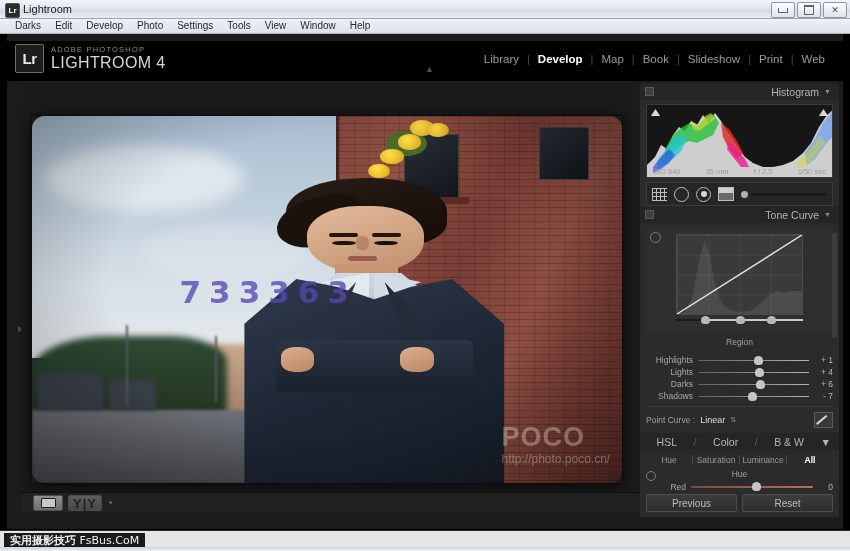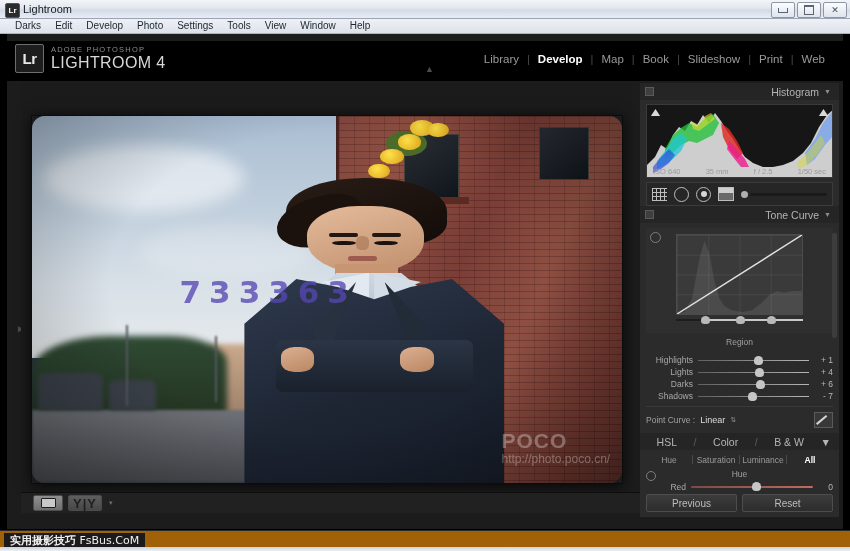--- a/index.html
+++ b/index.html
@@ -118,21 +118,21 @@
   .hand.l{left:14%;}
   .hand.r{left:60%;}
 
   .vig{position:absolute;inset:0;pointer-events:none;
     background:radial-gradient(ellipse at 50% 45%,rgba(0,0,0,0) 52%,rgba(0,0,0,.34) 100%);}
 
   
   .wm-num{position:absolute;left:25%;top:43%;font-size:31px;font-weight:bold;letter-spacing:8px;
     color:rgba(86,70,178,.78);font-family:"DejaVu Sans",sans-serif;}
   .wm-poco{position:absolute;right:2%;bottom:5%;text-align:left;opacity:.30;line-height:1;}
-  .wm-poco .p1{font-size:21px;font-weight:bold;color:#fff;letter-spacing:1px;}
+  .wm-poco .p1{font-size:27px;font-weight:bold;color:#fff;letter-spacing:1px;}
   .wm-poco .p2{font-size:12px;color:#fff;margin-top:2px;}
 
   
   .toolbar{position:absolute;left:14px;bottom:16px;width:612px;height:20px;background:#212121;
     border-top:1px solid #0d0d0d;display:flex;align-items:center;padding-left:12px;gap:5px;}
   .tbtn{height:14px;min-width:20px;border:1px solid #4c4c4c;border-radius:2px;
     background:linear-gradient(to bottom,#5e5e5e,#474747);display:flex;align-items:center;
     justify-content:center;padding:0 4px;}
   .tbtn.on{background:linear-gradient(to bottom,#8f8f8f,#6f6f6f);}
   .loupe-g{width:13px;height:8px;border:1.5px solid #1e1e1e;background:#c9c9c9;border-radius:1px;}
@@ -222,21 +222,21 @@
   .hval{width:20px;text-align:right;color:#b8b8b8;}
 
   .pbtns{position:absolute;left:6px;right:6px;bottom:5px;display:flex;gap:5px;}
   .pbtn{flex:1;height:16px;border:1px solid #4d4d4d;border-radius:2px;
     background:linear-gradient(to bottom,#3c3c3c,#2d2d2d);color:#bdbdbd;font-size:10px;
     display:flex;align-items:center;justify-content:center;}
 
   .rscroll{position:absolute;right:2px;top:150px;width:5px;height:105px;background:#3d3d3d;border-radius:2px;}
 
   
-  .statusbar{position:absolute;left:0;bottom:0;width:850px;height:20px;background:#a16207;
+  .statusbar{position:absolute;left:0;bottom:0;width:850px;height:20px;background:#e5e5e5;
     border-top:1px solid #2a2a2a;}
   .status-text{position:absolute;left:4px;top:2px;background:#1b1b1b;color:#f0f0f0;
     font-size:11px;padding:1px 6px;line-height:14px;font-family:"DejaVu Sans",sans-serif;}
   .status-text b{font-weight:bold;}
   .statusbar:after{content:"";position:absolute;left:0;bottom:0;width:850px;height:4px;
     background:linear-gradient(to bottom,#c9d2de,#eef1f5);}
 </style>
 </head>
 <body>
 

